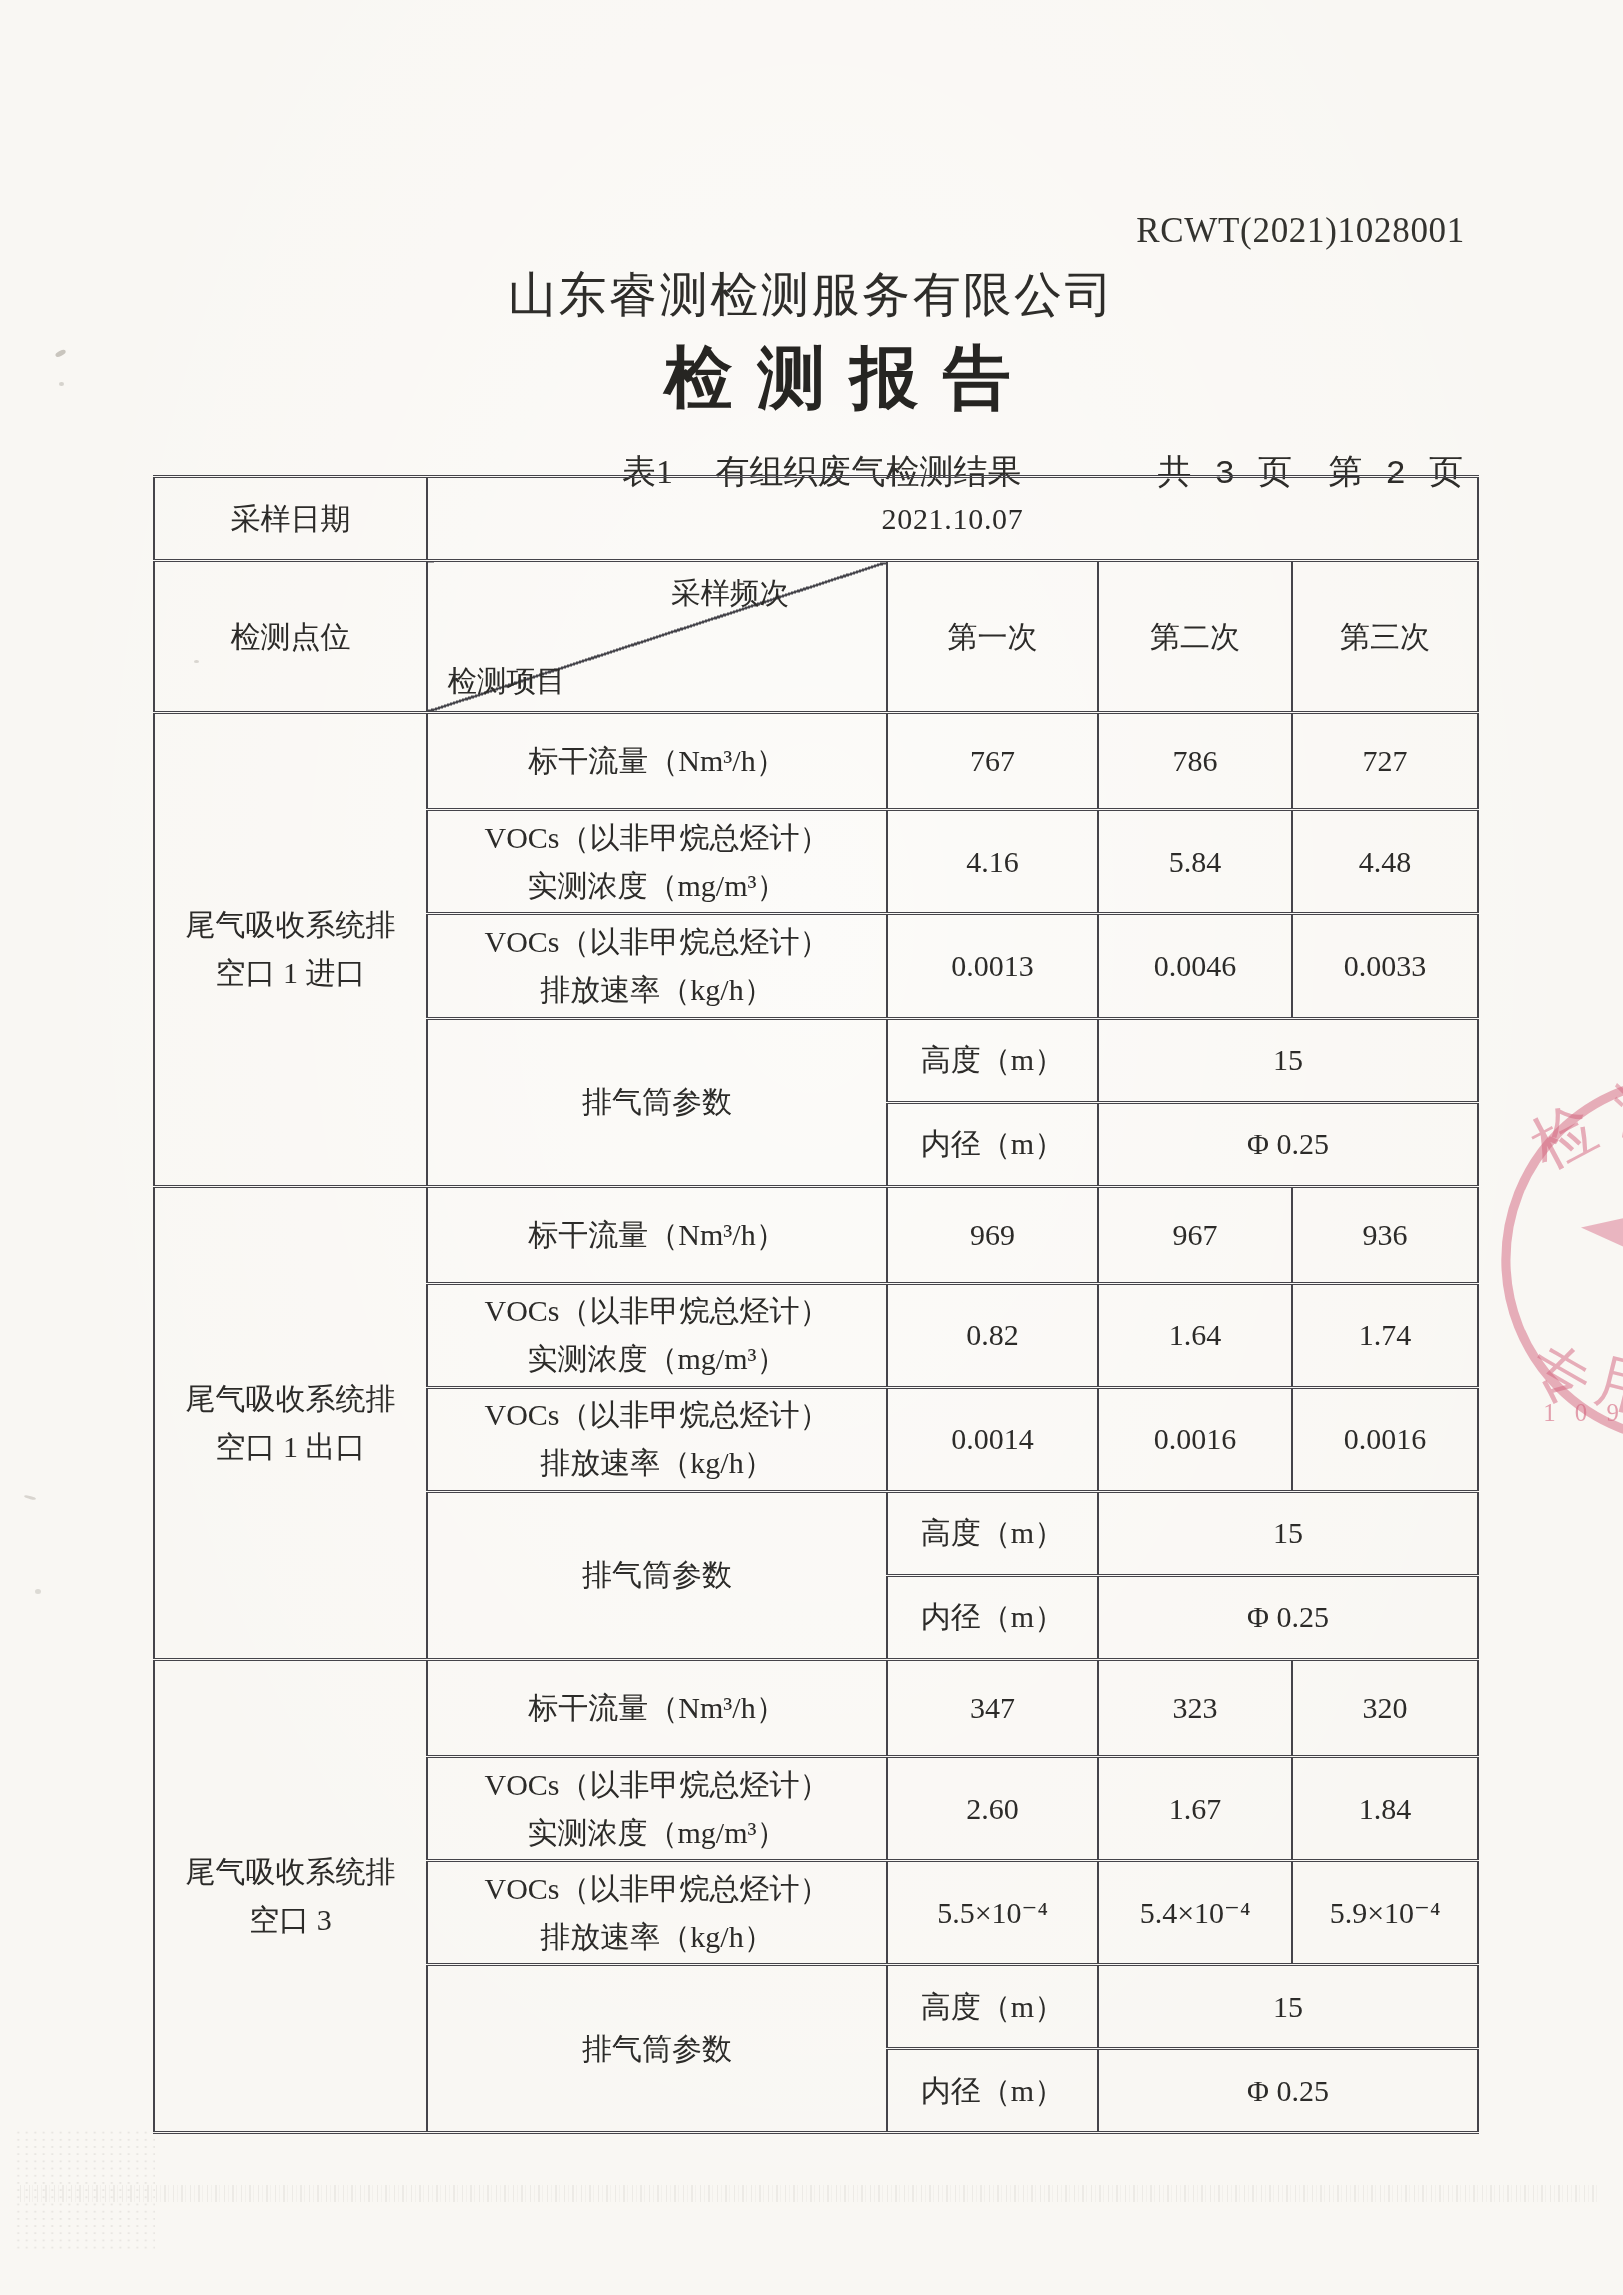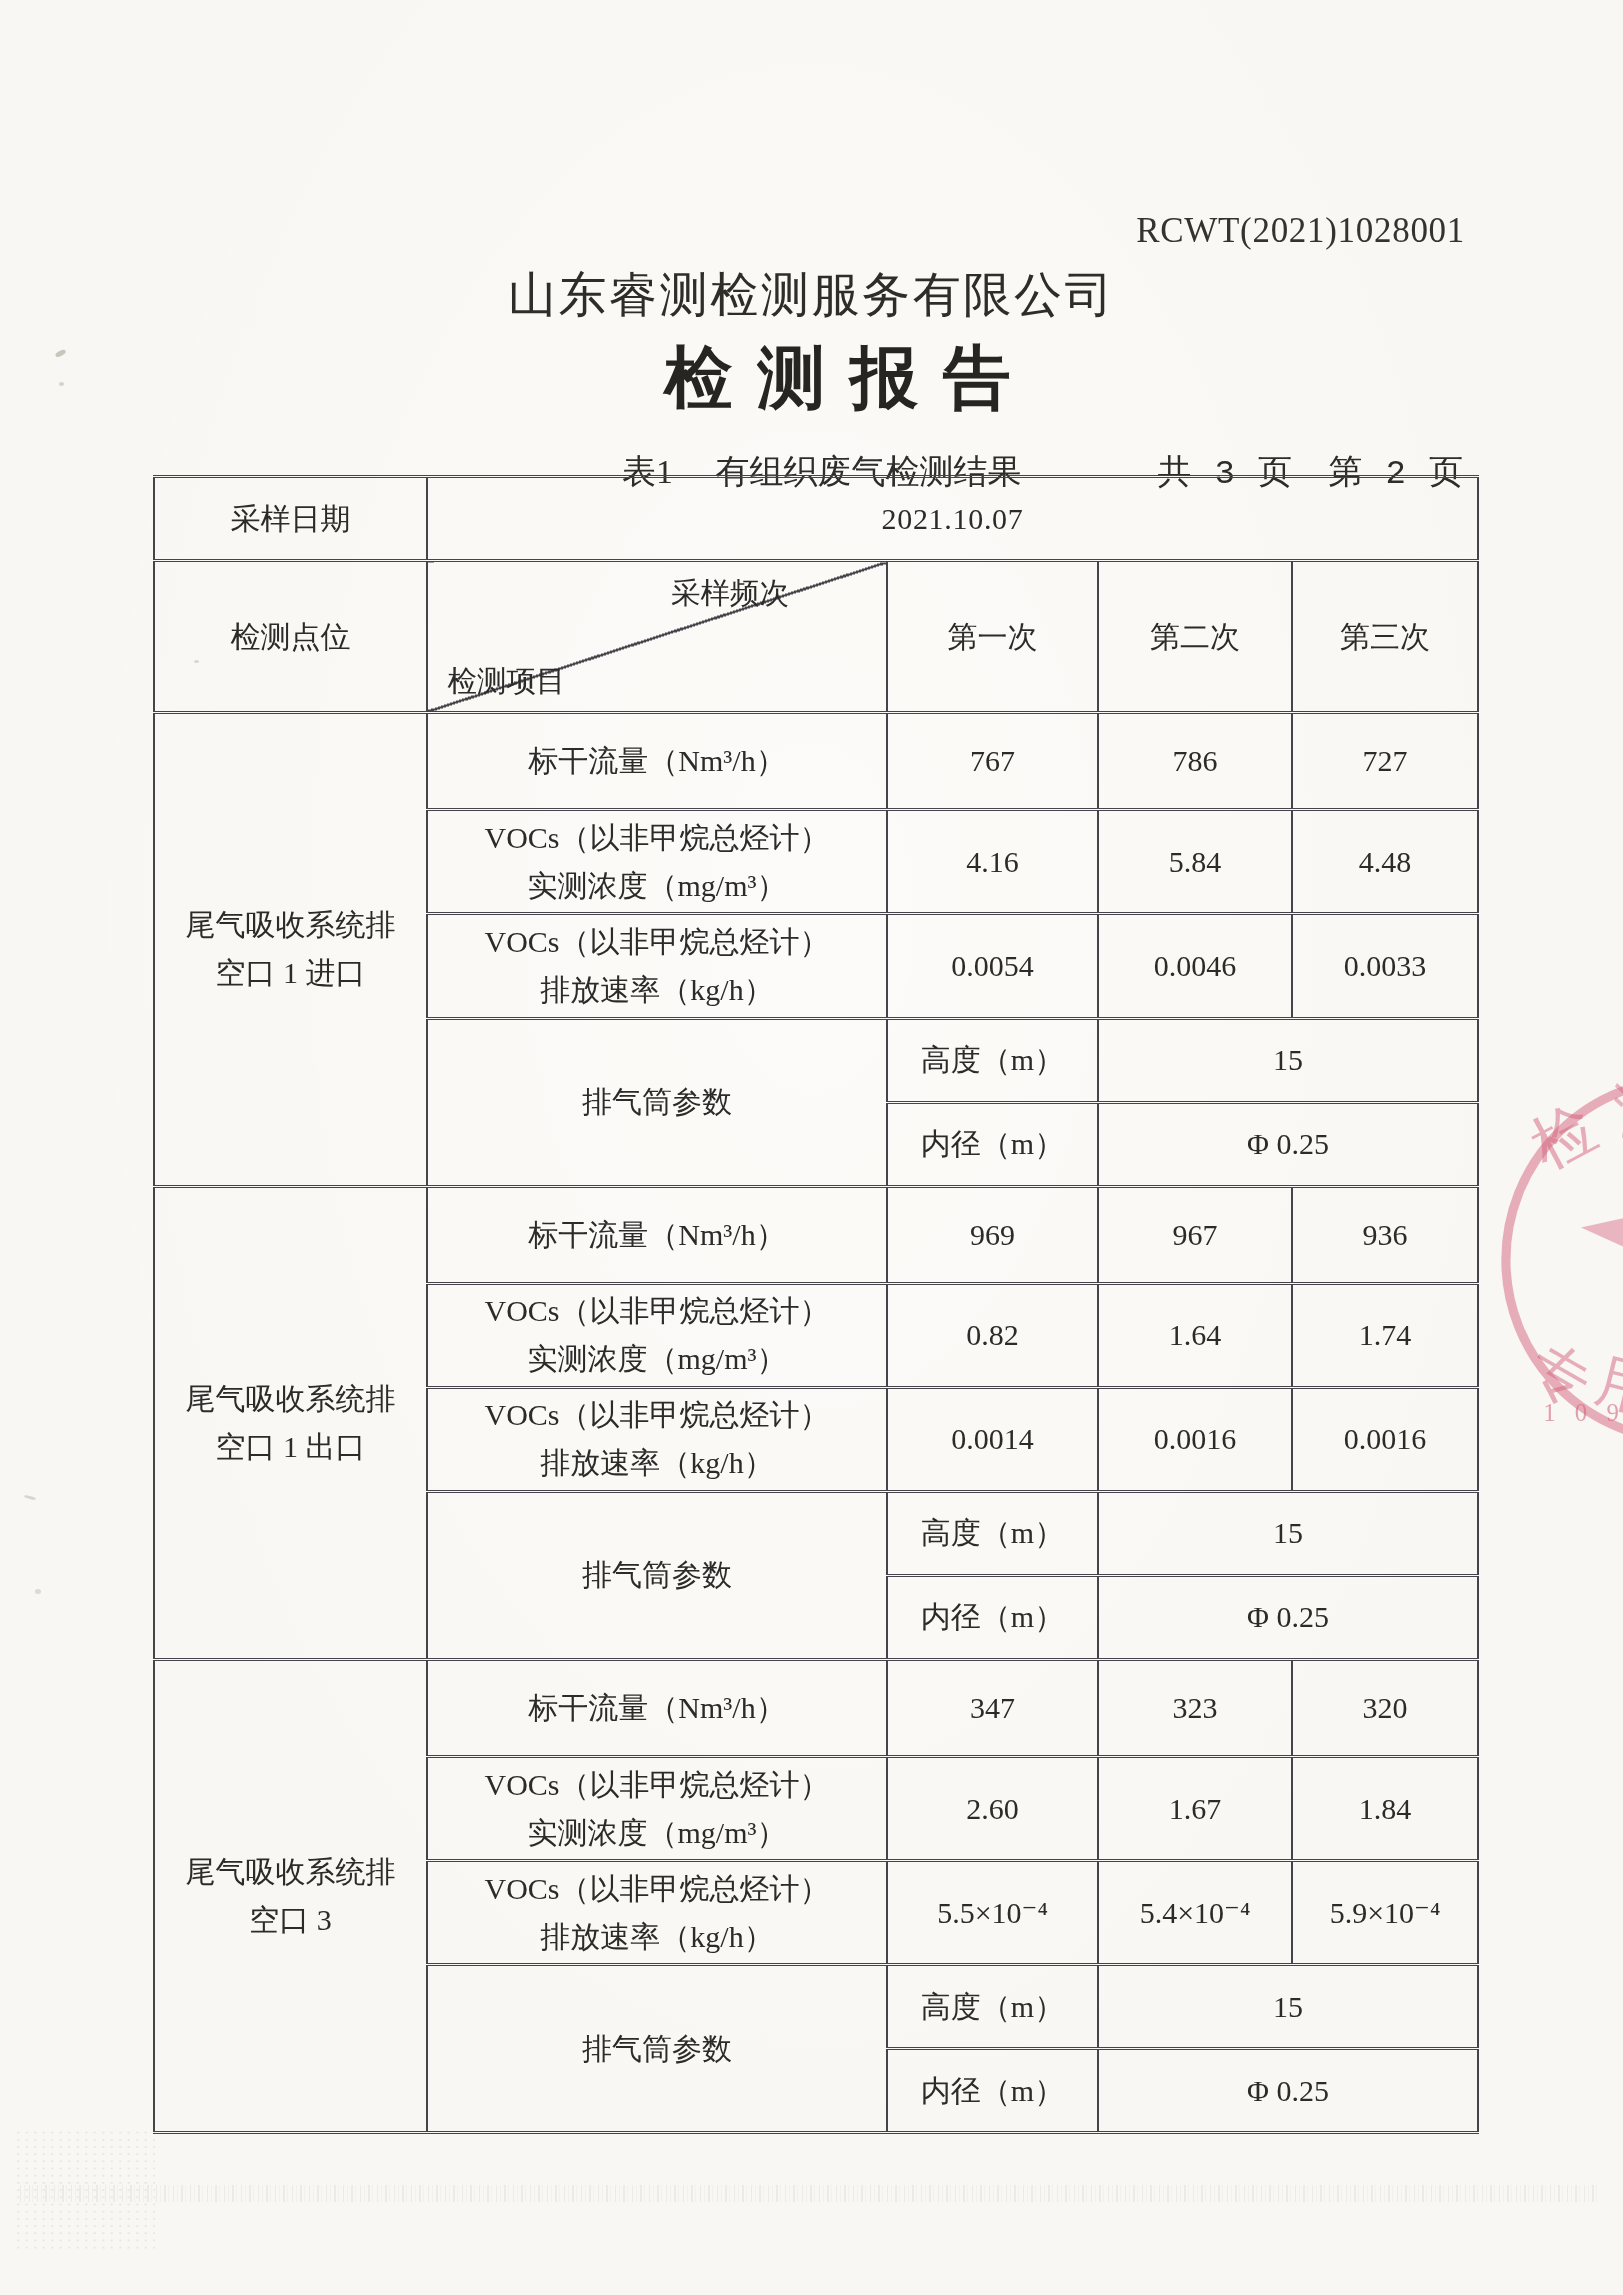--- a/index.html
+++ b/index.html
@@ -129,21 +129,21 @@
       <tr style="height:99px">
         <td>VOCs（以非甲烷总烃计）
 实测浓度（mg/m³）</td>
         <td>4.16</td>
         <td>5.84</td>
         <td>4.48</td>
       </tr>
       <tr style="height:97px">
         <td>VOCs（以非甲烷总烃计）
 排放速率（kg/h）</td>
-        <td>0.0054</td>
+        <td>0.0013</td>
         <td>0.0046</td>
         <td>0.0033</td>
       </tr>
       <tr style="height:84px">
         <td rowspan="2">排气筒参数</td>
         <td>高度（m）</td>
         <td colspan="2">15</td>
       </tr>
       <tr style="height:84px">
         <td>内径（m）</td>

